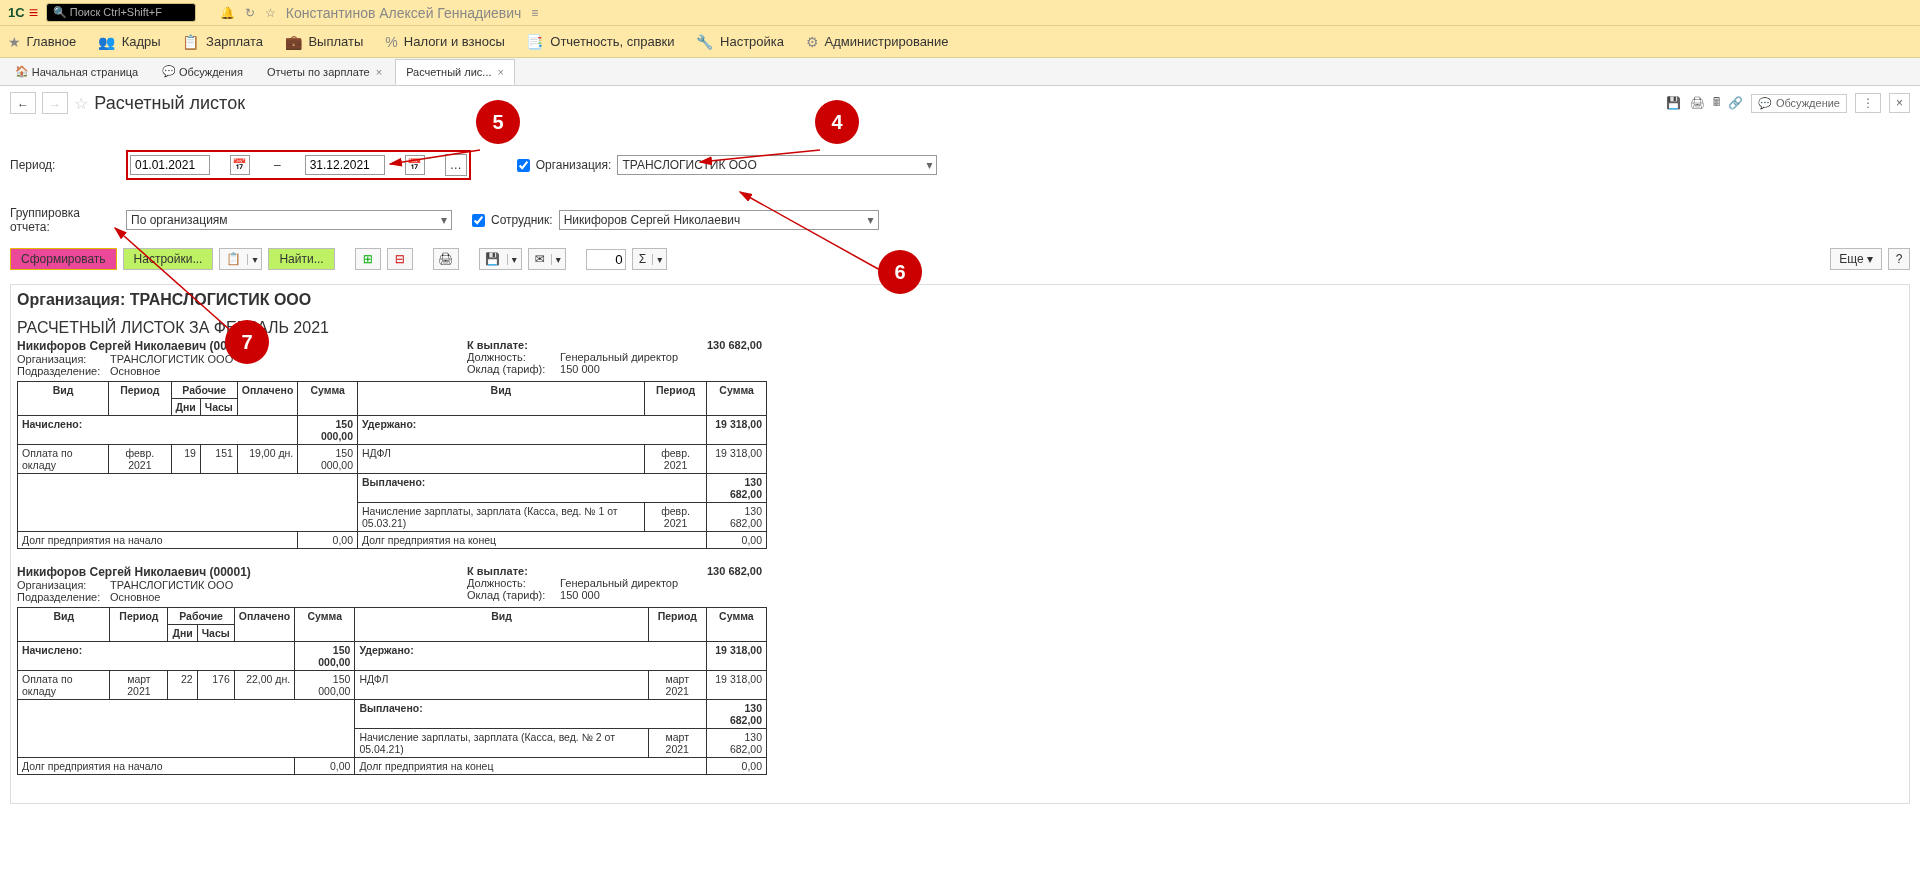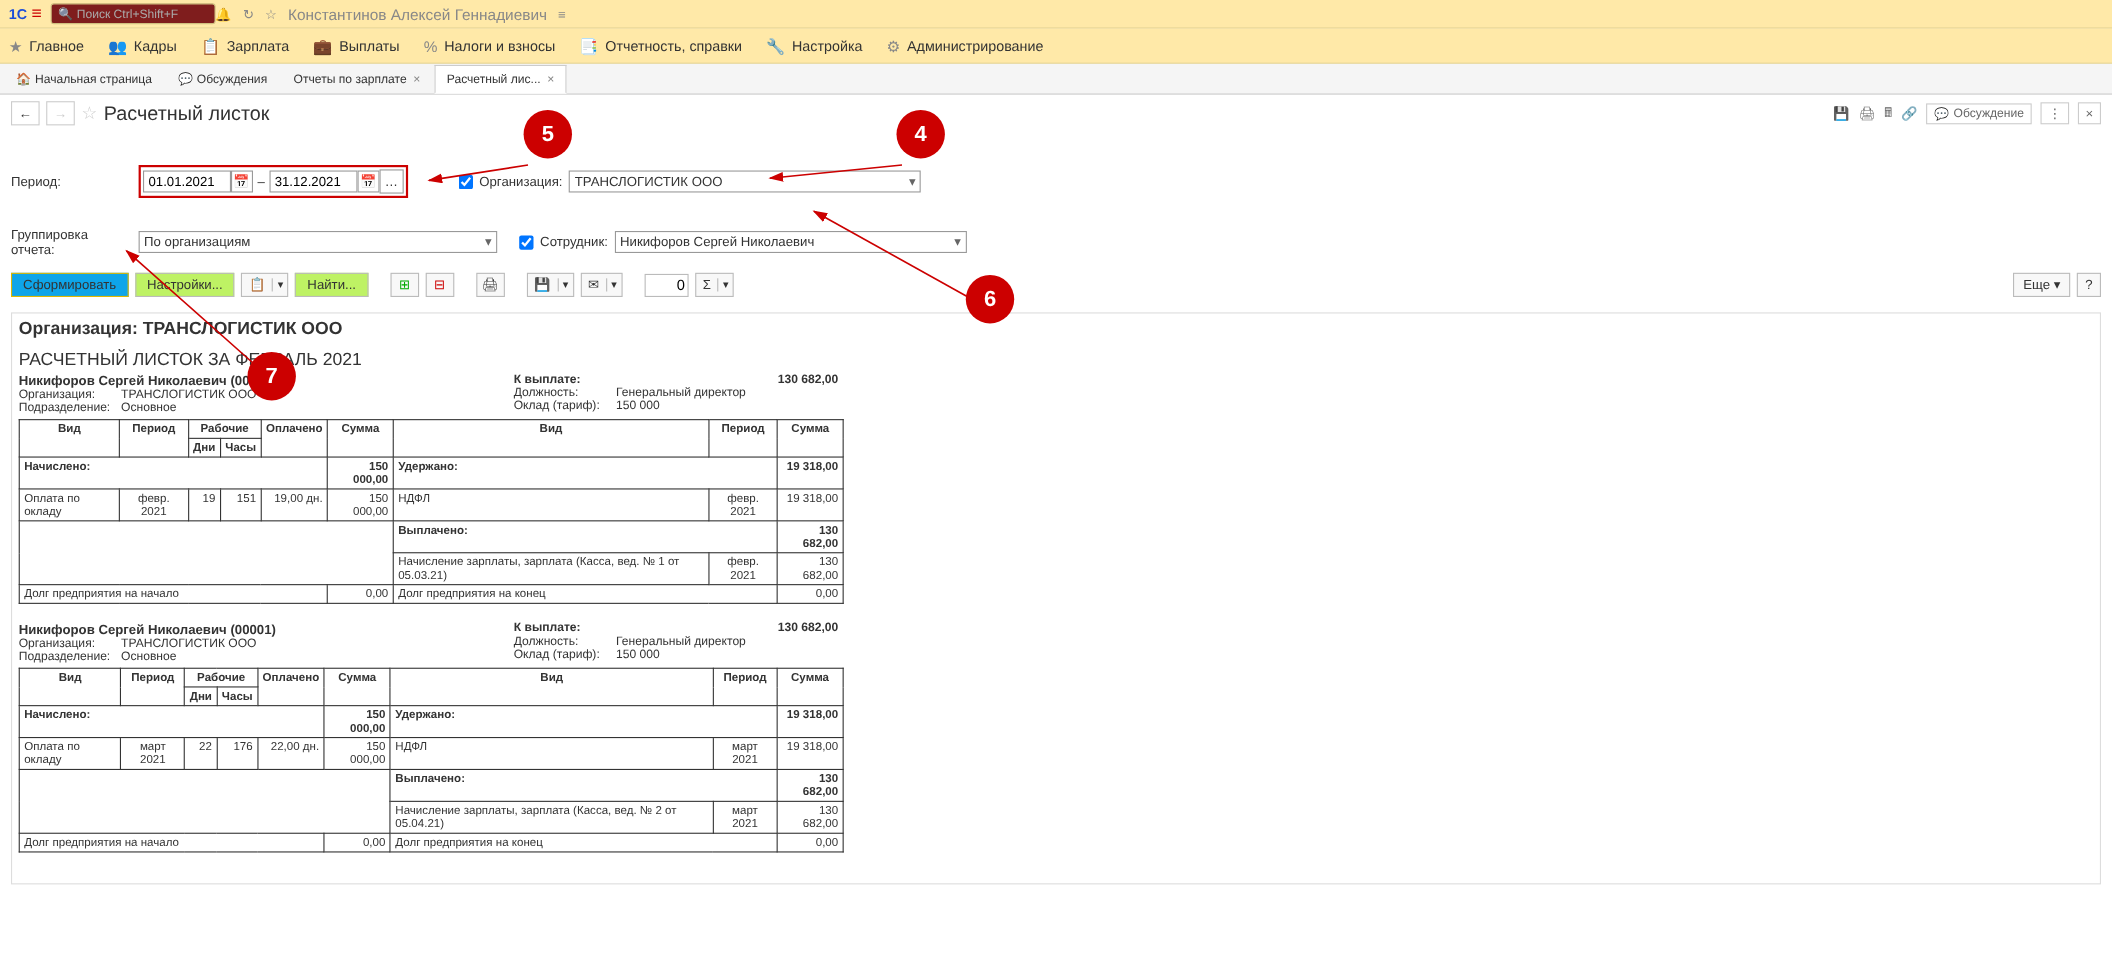--- a/index.html
+++ b/index.html
@@ -1,23 +1,23 @@
 <!DOCTYPE html>
 <html><head>
 <meta charset="utf-8">
 <style>
 * { box-sizing: border-box; margin: 0; padding: 0; font-family: Arial, sans-serif; }
 body { background: #fff; font-size: 12px; color: #333; }
 
 
 .topbar { background: #ffe9a8; display: flex; align-items: center; height: 26px; padding: 0 8px; border-bottom: 1px solid #e0d090; }
-.logo1c { font-weight: bold; color: #1d4ed8; font-size: 13px; margin-right: 4px; }
+.logo1c { font-weight: bold; color: #14532d; font-size: 13px; margin-right: 4px; }
 .burger { color: #c00; font-size: 16px; margin-right: 8px; cursor: pointer; }
 .title { color: #555; font-size: 11px; flex: 1; }
-.search-box { border: 1px solid #d0c080; background: #7f1d1d; padding: 2px 6px; border-radius: 3px; width: 150px; color: #aaa; font-size: 11px; margin-right: 0; }
+.search-box { border: 1px solid #d0c080; background: #000000; padding: 2px 6px; border-radius: 3px; width: 150px; color: #aaa; font-size: 11px; margin-right: 24px; }
 .topicons { display: flex; gap: 10px; align-items: center; color: #888; }
 .topicons span { cursor: pointer; }
 .username { font-size: 14px; }
 
 
 .menubar { background: #ffe9a8; display: flex; align-items: center; height: 32px; padding: 0 8px; border-bottom: 1px solid #e0d090; gap: 22px; }
 .menuitem { display: flex; align-items: center; gap: 6px; font-size: 13px; cursor: pointer; }
 .menuitem .mi-icon { color: #888; font-size: 14px; }
 
 
@@ -35,32 +35,32 @@
 .header-actions span { cursor: pointer; }
 .discuss-btn { display: flex; align-items: center; gap: 4px; border: 1px solid #ccc; padding: 2px 6px; font-size: 11px; }
 .more-btn { border: 1px solid #ccc; padding: 2px 6px; font-size: 12px; cursor:pointer; }
 
 
 .filters { padding: 4px 10px; }
 .filter-row { display: flex; align-items: center; margin-bottom: 6px; gap: 6px; margin-top: 26px; }
 .label { width: 110px; font-size: 12px; }
 .date-input { border: 1px solid #999; padding: 2px 4px; width: 80px; font-size: 12px; }
 .cal-btn { border: 1px solid #999; width: 20px; height: 20px; display: flex; align-items: center; justify-content: center; cursor: pointer; background:#fff; }
-.period-box { border: 2px solid #c00; padding: 2px; display: flex; align-items: center; gap: 0; }
+.period-box { border: 2px solid #c00; padding: 2px; display: flex; align-items: center; gap: 20px; }
 .ellipsis-btn { border: 1px solid #999; width: 22px; height: 22px; display: flex; align-items: center; justify-content: center; cursor: pointer; background:#fff; }
 .checkbox { margin-left: 40px; }
 .select { border: 1px solid #999; padding: 2px 4px; width: 320px; font-size: 12px; height: 20px; position: relative; background:#fff; }
 .select::after { content: "▾"; position: absolute; right: 4px; top: 2px; color: #666; }
 .grouping-select { border: 1px solid #999; padding: 2px 4px; width: 326px; font-size: 12px; height: 20px; position: relative; background:#fff; }
 .grouping-select::after { content: "▾"; position: absolute; right: 4px; top: 2px; color: #666; }
 
 
 .toolbar { display: flex; align-items: center; gap: 6px; padding: 4px 10px; }
 .btn { border: 1px solid #bbb; background: #bef264; padding: 3px 10px; font-size: 12px; cursor: pointer; display:flex; align-items:center; gap:4px; }
-.btn-primary { background: #0ea5e9; border-color: #e0b800; font-weight: normal; }
+.btn-primary { background: #ec4899; border-color: #e0b800; font-weight: normal; }
 .btn-icon { border: 1px solid #bbb; background: #f8f8f8; width: 26px; height: 22px; display: flex; align-items: center; justify-content: center; cursor: pointer; }
 .btn-split { border: 1px solid #bbb; background: #f8f8f8; display: flex; align-items: center; cursor: pointer; height:22px; }
 .btn-split .main { padding: 0 6px; }
 .btn-split .arrow { border-left: 1px solid #bbb; padding: 0 4px; font-size: 10px; }
 .toolbar .spacer { flex: 1; }
 .num-input { border: 1px solid #bbb; width: 40px; text-align: right; padding: 2px; }
 .more-toolbar { border: 1px solid #bbb; background: #f8f8f8; padding: 3px 8px; font-size: 12px; cursor: pointer; }
 .help-btn { border: 1px solid #bbb; background: #f8f8f8; width: 22px; height: 22px; display: flex; align-items: center; justify-content: center; cursor: pointer; }
 
 

